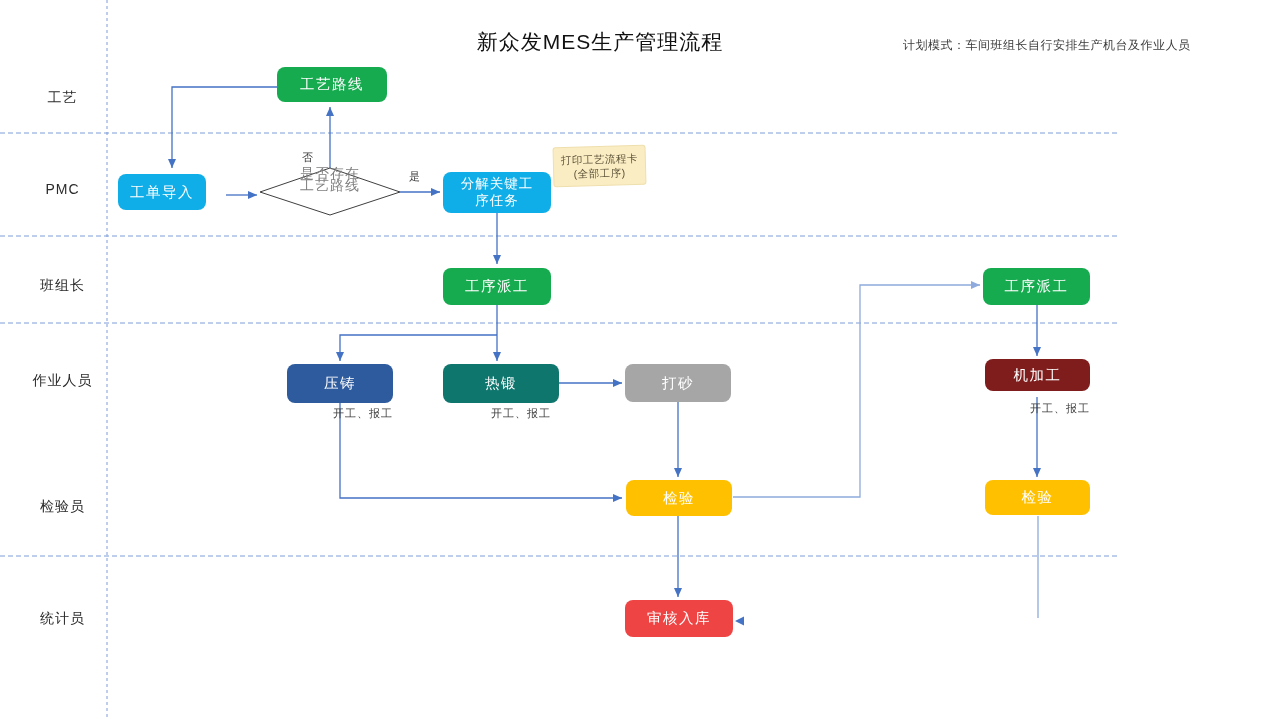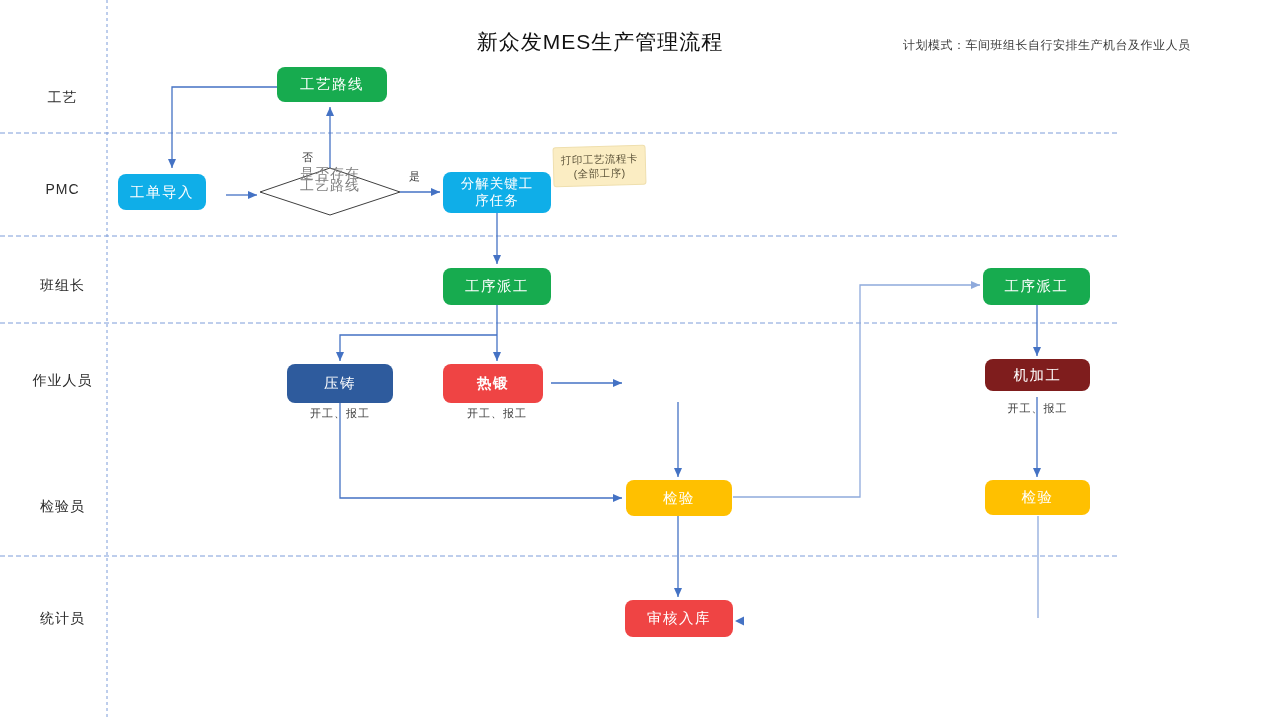--- a/index.html
+++ b/index.html
@@ -28,21 +28,21 @@
   .note{
     position:absolute;display:flex;flex-direction:column;align-items:center;justify-content:center;
     font-size:10.5px;color:#5d543a;text-align:center;line-height:1.35;letter-spacing:.5px;
     border-radius:3px;transform:rotate(-1.5deg);border:1px solid #efdfae;box-sizing:border-box;
   }
   .diamond-text{
     position:absolute;display:flex;flex-direction:column;align-items:center;justify-content:flex-start;
     font-size:14px;color:#7f7f7f;line-height:11.5px;text-align:center;letter-spacing:1px;
   }
   .sub-label{
-    position:absolute;text-align:center;font-size:11px;color:#3c3c3c;letter-spacing:1px;
+    position:absolute;text-align:right;font-size:11px;color:#3c3c3c;letter-spacing:1px;
   }
   .branch-label{
     position:absolute;font-size:11px;color:#3c3c3c;
   }
 </style>
 </head>
 <body>
 
 <div id="canvas">
 
@@ -120,23 +120,24 @@
   <div class="note" style="left: 553px; top: 146px; width: 93px; height: 40px; background-color: rgb(251, 237, 195);">
     <span>打印工艺流程卡</span>
     <span>(全部工序)</span>
   </div>
 
   <div class="node" style="left: 443px; top: 268px; width: 108px; height: 37px; background-color: rgb(23, 171, 79);">工序派工</div>
 
   <div class="node" style="left: 287px; top: 364px; width: 106px; height: 39px; background-color: rgb(46, 91, 157);">压铸</div>
   <div class="sub-label" style="left:287px;top:406px;width:106px">开工、报工</div>
 
-  <div class="node" style="left: 443px; top: 364px; width: 100px; height: 39px; background-color: #ef4444; font-weight: bold;">热锻</div>
+  <div class="node" style="left: 443px; top: 364px; width: 116px; height: 39px; background-color: #0f766e;">热锻</div>
   <div class="sub-label" style="left:443px;top:406px;width:108px">开工、报工</div>
 
+  <div class="node" style="left: 625px; top: 364px; width: 106px; height: 38px; background-color: rgb(166, 166, 166);">打砂</div>
 
   <div class="node" style="left: 626px; top: 480px; width: 106px; height: 36px; background-color: rgb(255, 192, 0);">检验</div>
 
   <div class="node" style="left: 983px; top: 268px; width: 107px; height: 37px; background-color: rgb(23, 171, 79);">工序派工</div>
 
   <div class="node" style="left: 985px; top: 359px; width: 105px; height: 32px; background-color: #7f1d1d;">机加工</div>
   <div class="sub-label" style="left:985px;top:401px;width:105px">开工、报工</div>
 
   <div class="node" style="left: 985px; top: 480px; width: 105px; height: 35px; background-color: rgb(255, 192, 0);">检验</div>
 

